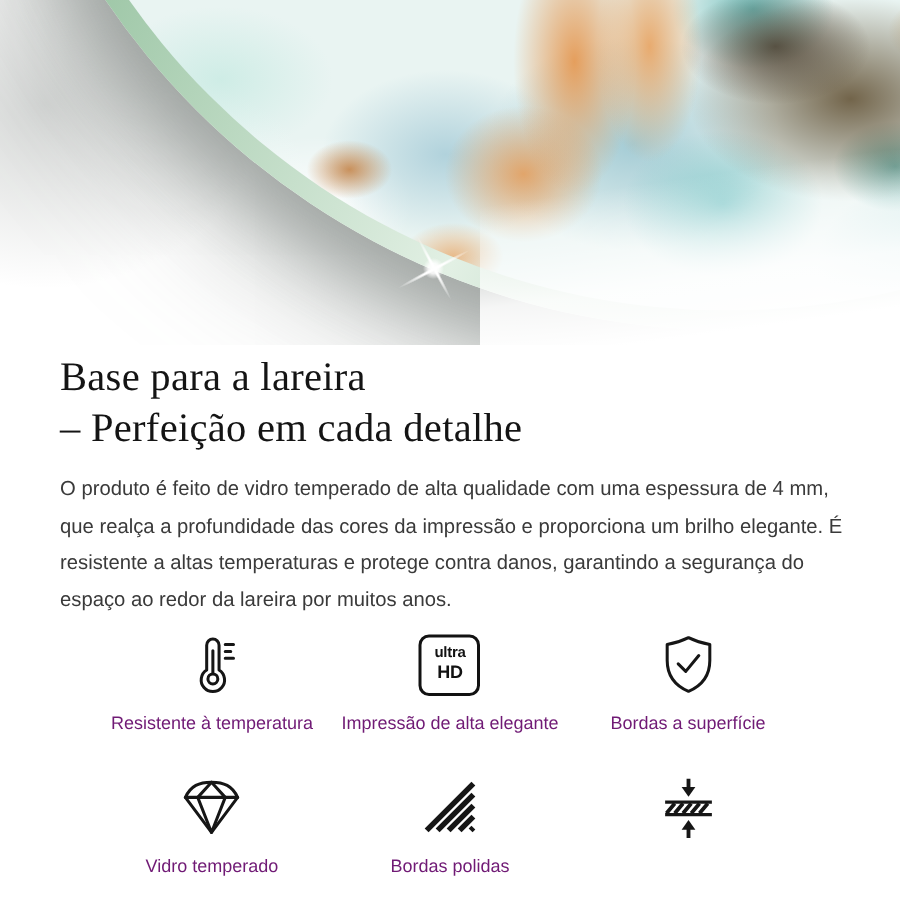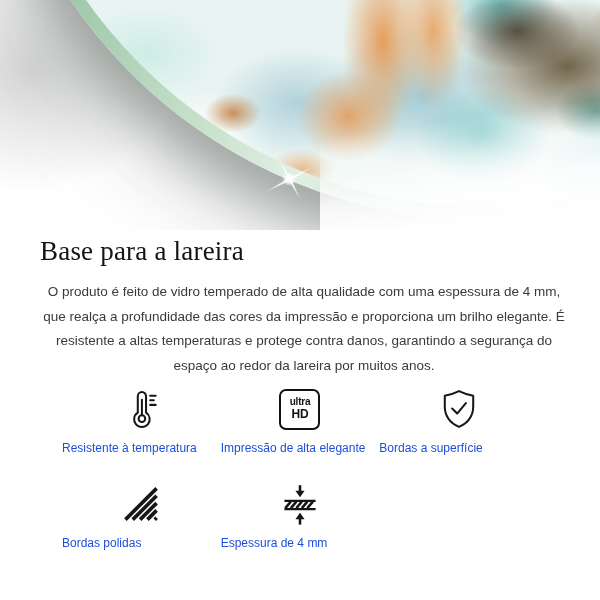--- a/index.html
+++ b/index.html
@@ -58,32 +58,32 @@
   .sparkle .core{position:absolute;left:-7px;top:-7px;width:14px;height:14px;border-radius:50%;
     background:radial-gradient(circle,#ffffff 0%,rgba(255,255,255,0.85) 35%,rgba(255,255,255,0) 72%);}
 
   
   .content{padding:0 40px;}
   h1{
     margin:4px 0 0 0;font-family:"Liberation Serif","DejaVu Serif",serif;
     font-weight:400;font-size:27px;line-height:34px;color:#141414;letter-spacing:0.2px;
   }
   .desc{
-    margin:12px 0 0 0;width:528px;font-size:13.5px;line-height:24.5px;color:#3a3a3a;text-align:center;
+    margin:12px 0 0 0;width:528px;font-size:13.5px;line-height:24.5px;color:#3a3a3a;
   }
 
   
   .features{
     display:grid;grid-template-columns:1fr 1fr 1fr;row-gap:26px;
     margin-top:8px;padding:0 22px;
   }
-  .feature{display:flex;flex-direction:column;}
+  .feature{display:flex;flex-direction:column;align-items:center;}
   .f-icon{height:46px;display:flex;align-items:center;justify-content:center;}
   .f-icon svg{display:block;}
-  .f-label{margin-top:9px;font-size:12px;color:#1d4ed8;}
+  .f-label{margin-top:9px;font-size:12px;color:#701a75;}
   .uhd{
     width:37px;height:37px;border:2.5px solid #121212;border-radius:7px;
     display:flex;flex-direction:column;align-items:center;justify-content:center;color:#121212;
   }
   .uhd span{font-size:10px;font-weight:600;line-height:10px;letter-spacing:-0.2px;}
   .uhd b{font-size:12px;font-weight:700;line-height:15px;letter-spacing:-0.2px;}
 </style>
 </head>
 <body>
 
@@ -94,21 +94,21 @@
     <div class="glass-disc">
       <div class="glass-art"></div>
     </div>
     <div class="fade-overlay"></div>
     <div class="sparkle">
         <i class="core"></i>
       </div>
   </div>
 
   <div class="content">
-    <h1><span>Base para a lareira</span><br></h1>
+    <h1><span>Base para a lareira</span><br><span>– Perfeição em cada detalhe</span></h1>
 
     <p class="desc">O produto é feito de vidro temperado de alta qualidade com uma espessura de 4 mm, que realça a profundidade das cores da impressão e proporciona um brilho elegante. É resistente a altas temperaturas e protege contra danos, garantindo a segurança do espaço ao redor da lareira por muitos anos.</p>
 
     <div class="features">
 
       <div class="feature">
         <div class="f-icon">
           <svg width="44" height="44" viewBox="0 0 48 48" fill="none" stroke="#161616" stroke-width="2.2" stroke-linecap="round" stroke-linejoin="round">
             <path d="M20.5,28 L20.5,10 A4.5,4.5 0 0 1 29.5,10 L29.5,28 A8.5,8.5 0 1 1 20.5,28 Z"></path>
             <circle cx="25" cy="34.5" r="3.6"></circle>
@@ -132,20 +132,30 @@
       <div class="feature">
         <div class="f-icon">
           <svg width="44" height="44" viewBox="0 0 48 48" fill="none" stroke="#161616" stroke-width="2.2" stroke-linecap="round" stroke-linejoin="round">
             <path d="M24,4.5 C29,7 34,8.5 39.5,9.5 V21 C39.5,32.5 33,39.6 24,43.5 C15,39.6 8.5,32.5 8.5,21 V9.5 C14,8.5 19,7 24,4.5 Z"></path>
             <path d="M16.5,23.5 L22,29 L31.5,17.5"></path>
           </svg>
         </div>
         <div class="f-label">Bordas a superfície</div>
       </div>
 
+      <div class="feature">
+        <div class="f-icon">
+          <svg width="44" height="44" viewBox="0 0 48 48" fill="none" stroke="#161616" stroke-width="2.2" stroke-linecap="round" stroke-linejoin="round">
+            <path d="M5,17 C9,8.5 15,6 24,6 C33,6 39,8.5 43,17 L24,42.5 Z"></path>
+            <path d="M5,17 H43"></path>
+            <path d="M24,6 L14,17 L24,42.5 M24,6 L34,17 L24,42.5"></path>
+          </svg>
+        </div>
+        <div class="f-label">Vidro temperado</div>
+      </div>
 
       <div class="feature">
         <div class="f-icon">
           <svg width="44" height="44" viewBox="0 0 48 48" fill="none" stroke="#161616" stroke-width="4" stroke-linecap="butt">
             <path d="M7,41 L41,7"></path>
             <path d="M15,41 L41,15"></path>
             <path d="M23,41 L41,23"></path>
             <path d="M31,41 L41,31"></path>
             <path d="M39,41 L41,39"></path>
           </svg>
@@ -159,18 +169,17 @@
             <path d="M7,20.5 H41 M7,29.5 H41" stroke-width="2.4"></path>
             <g stroke-width="2.8">
               <path d="M8,28.5 L14,21.5 M14,28.5 L20,21.5 M20,28.5 L26,21.5 M26,28.5 L32,21.5 M32,28.5 L38,21.5"></path>
             </g>
             <path d="M24,3.5 V11" stroke-width="2.8"></path>
             <path d="M19,9.5 L24,16.5 L29,9.5 Z" fill="#161616" stroke="none"></path>
             <path d="M24,46.5 V39" stroke-width="2.8"></path>
             <path d="M19,40.5 L24,33.5 L29,40.5 Z" fill="#161616" stroke="none"></path>
           </svg>
         </div>
-        <div class="f-label">Espessura de 4 mm</div>
       </div>
 
     </div>
   </div>
 </div>
 
 </body></html>

